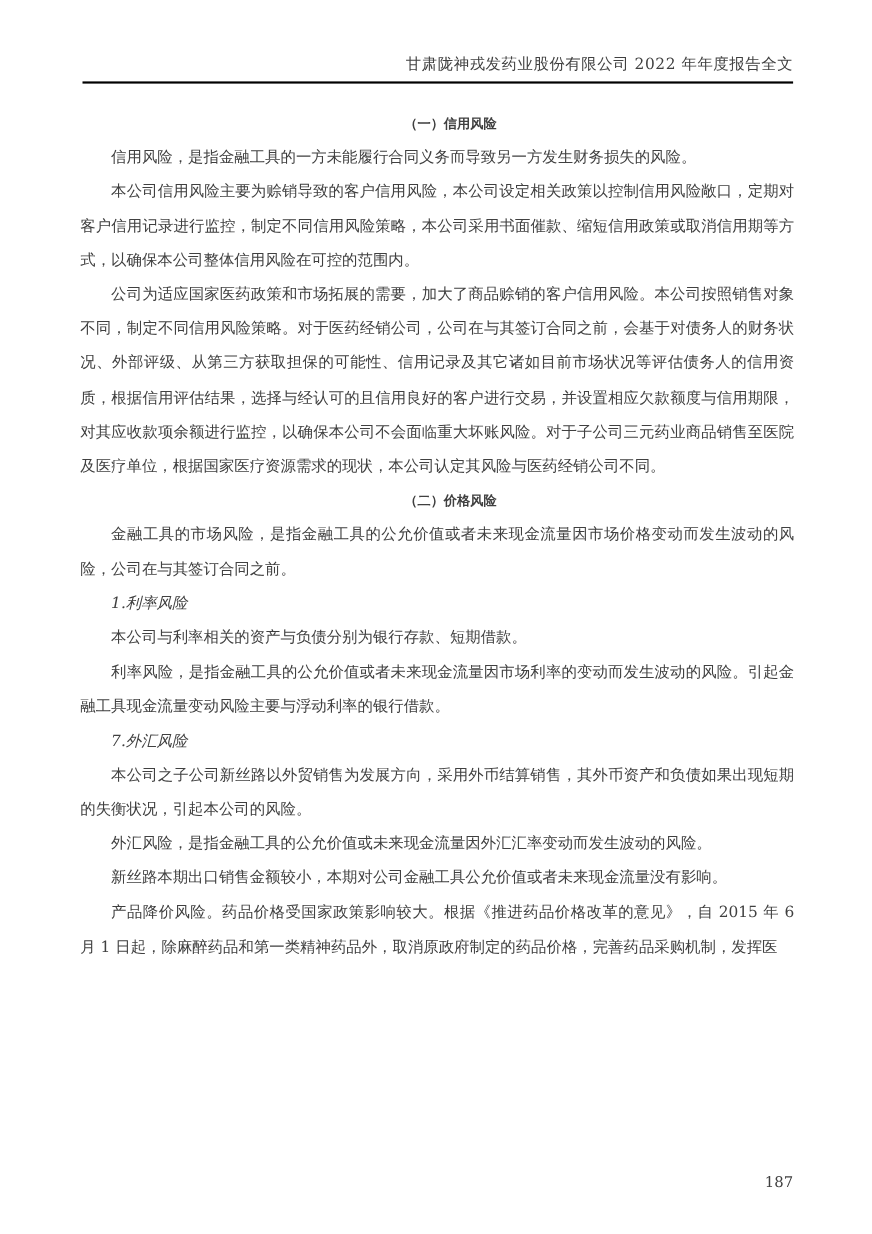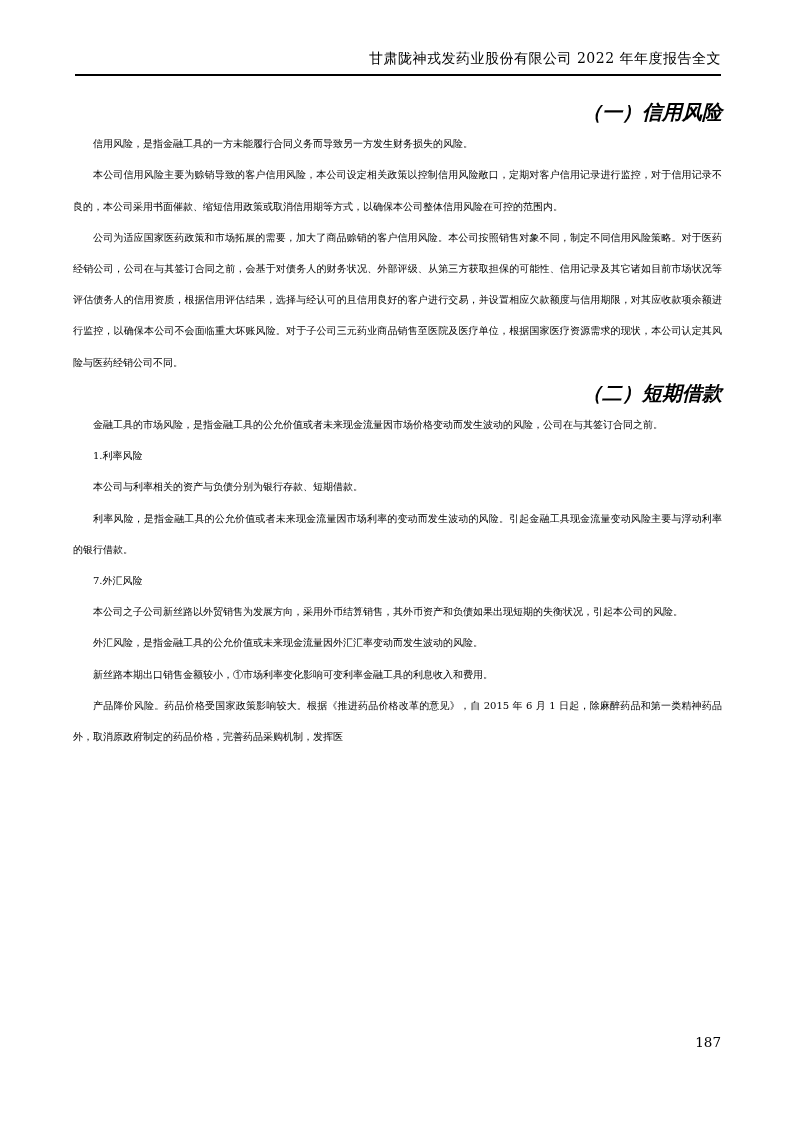--- a/index.html
+++ b/index.html
@@ -5,21 +5,21 @@
   html, body {
     margin: 0;
     padding: 0;
     background: #ffffff;
   }
   .page {
     position: relative;
     width: 793px;
     height: 1122px;
     background: #ffffff;
-    color: #000000;
+    color: #404040;
     font-family: "DejaVu Serif", "Liberation Serif", serif;
     overflow: hidden;
     box-sizing: border-box;
   }
   .page-header {
     position: absolute;
     top: 50px;
     left: 75px;
     right: 72px;
     text-align: right;
@@ -42,61 +42,61 @@
     right: 71px;
     font-size: 14.6px;
     line-height: 31.2px;
     text-align: justify;
     text-justify: inter-character;
   }
   .content p, .content h2 {
     margin: 0;
     padding: 0;
     text-indent: 2em;
-    font-size: 10px;
+    font-size: 14px;
     font-weight: normal;
   }
   .content h2.heading {
     font-weight: bold;
-    font-size: 20px;
-    text-align: right;
-    font-style: italic;
+    font-size: 12px;
+    text-align: center;
   }
   .content p.subheading {
     text-align: left;
+    font-style: italic;
   }
   .page-number {
     position: absolute;
-    top: 1034px;
+    top: 1067px;
     right: 72px;
     font-size: 13.5px;
     text-align: right;
   }
 </style>
 </head>
 <body>
 
 <div class="page">
 
   <div class="page-header">甘肃陇神戎发药业股份有限公司 2022 年年度报告全文</div>
 
   <div class="header-rule"></div>
 
   <div class="content" id="content">
       <h2 class="heading">（一）信用风险</h2>
       <p class="paragraph">信用风险，是指金融工具的一方未能履行合同义务而导致另一方发生财务损失的风险。</p>
-      <p class="paragraph">本公司信用风险主要为赊销导致的客户信用风险，本公司设定相关政策以控制信用风险敞口，定期对客户信用记录进行监控，对于信用记录不良的，本公司采用书面催款、缩短信用政策或取消信用期等方式，以确保本公司整体信用风险在可控的范围内。</p>
+      <p class="paragraph">本公司信用风险主要为赊销导致的客户信用风险，本公司设定相关政策以控制信用风险敞口，定期对客户信用记录进行监控，制定不同信用风险策略，本公司采用书面催款、缩短信用政策或取消信用期等方式，以确保本公司整体信用风险在可控的范围内。</p>
       <p class="paragraph">公司为适应国家医药政策和市场拓展的需要，加大了商品赊销的客户信用风险。本公司按照销售对象不同，制定不同信用风险策略。对于医药经销公司，公司在与其签订合同之前，会基于对债务人的财务状况、外部评级、从第三方获取担保的可能性、信用记录及其它诸如目前市场状况等评估债务人的信用资质，根据信用评估结果，选择与经认可的且信用良好的客户进行交易，并设置相应欠款额度与信用期限，对其应收款项余额进行监控，以确保本公司不会面临重大坏账风险。对于子公司三元药业商品销售至医院及医疗单位，根据国家医疗资源需求的现状，本公司认定其风险与医药经销公司不同。</p>
-      <h2 class="heading">（二）短期借款</h2>
+      <h2 class="heading">（二）价格风险</h2>
       <p class="paragraph">金融工具的市场风险，是指金融工具的公允价值或者未来现金流量因市场价格变动而发生波动的风险，公司在与其签订合同之前。</p>
       <p class="subheading">1.利率风险</p>
       <p class="paragraph">本公司与利率相关的资产与负债分别为银行存款、短期借款。</p>
       <p class="paragraph">利率风险，是指金融工具的公允价值或者未来现金流量因市场利率的变动而发生波动的风险。引起金融工具现金流量变动风险主要与浮动利率的银行借款。</p>
       <p class="subheading">7.外汇风险</p>
       <p class="paragraph">本公司之子公司新丝路以外贸销售为发展方向，采用外币结算销售，其外币资产和负债如果出现短期的失衡状况，引起本公司的风险。</p>
       <p class="paragraph">外汇风险，是指金融工具的公允价值或未来现金流量因外汇汇率变动而发生波动的风险。</p>
-      <p class="paragraph">新丝路本期出口销售金额较小，①市场利率变化影响可变利率金融工具的利息收入和费用。</p>
+      <p class="paragraph">新丝路本期出口销售金额较小，本期对公司金融工具公允价值或者未来现金流量没有影响。</p>
       <p class="paragraph">产品降价风险。药品价格受国家政策影响较大。根据《推进药品价格改革的意见》，自 2015 年 6 月 1 日起，除麻醉药品和第一类精神药品外，取消原政府制定的药品价格，完善药品采购机制，发挥医</p>
     </div>
 
   <div class="page-number">187</div>
 
 </div>
 
 </body></html>

